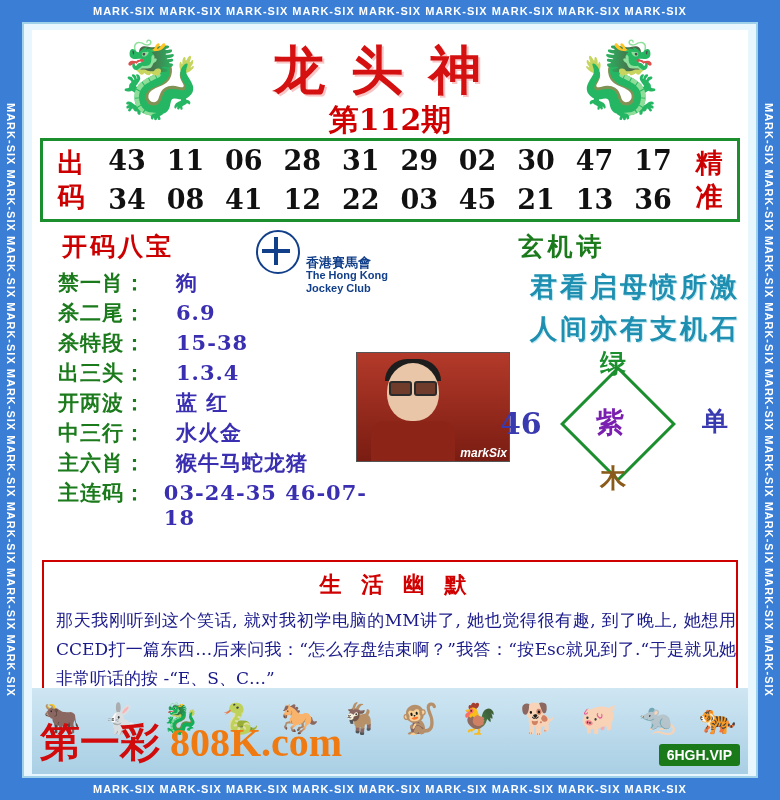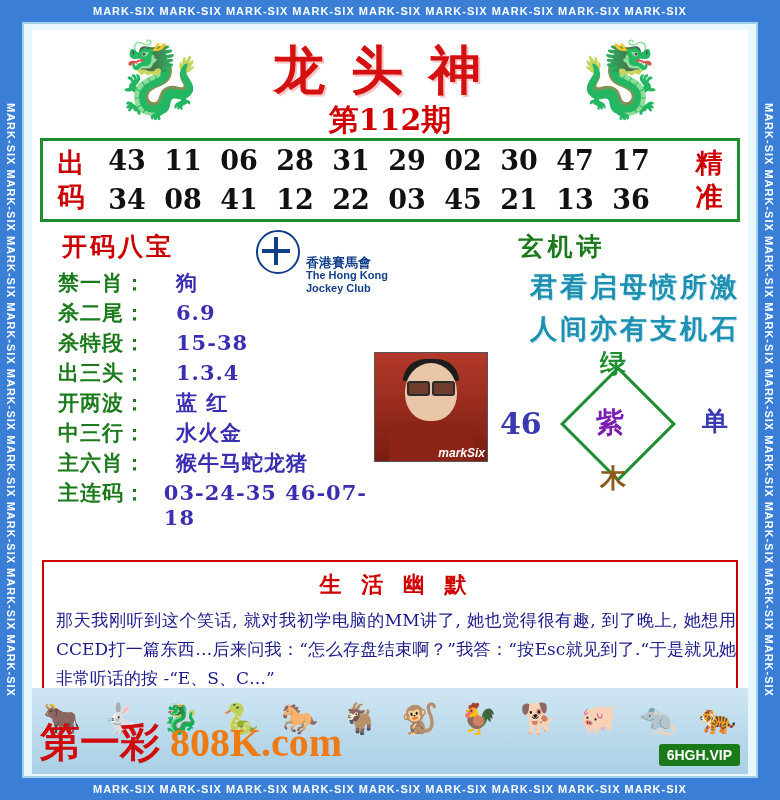--- a/index.html
+++ b/index.html
@@ -79,21 +79,21 @@
     display:flex;align-items:center;
   }
   .side-label{
     width:56px;text-align:center;
     font-family:"DejaVu Serif", serif;
     font-size:27px;font-weight:bold;color:#cc0000;
     line-height:34px;
   }
   .side-label.right{color:#cc0000;}
   .numgrid{flex:1;}
-  .numrow{display:flex;justify-content:flex-start;height:39px;align-items:center;}
+  .numrow{display:flex;justify-content:space-between;height:39px;align-items:center;}
   .num{
     font-family:"DejaVu Serif", serif;
     font-size:27px;font-weight:bold;color:#111111;
     width:56px;text-align:center;
   }
 
   
   .mid{position:relative;height:330px;margin:4px 8px 0 8px;}
   .col-left{position:absolute;left:4px;top:0;width:330px;}
   .h-title{
@@ -140,23 +140,23 @@
   }
   .poem-line{
     text-align:right;
     font-family:"DejaVu Serif", serif;
     font-size:27px;font-weight:bold;color:#1e8fb0;letter-spacing:3px;
     margin-top:6px;
     text-shadow:1px 1px 0 #bfe7f0;
   }
 
   .portrait{
-    position:absolute;left:334px;top:126px;width:112px;height:108px;
+    position:absolute;left:316px;top:126px;width:112px;height:108px;
     background:linear-gradient(#b33a2a,#7a1c12);
-    border:1px solid #555;overflow:hidden;
+    border:1px solid #555;overflow:hidden;padding-left:40px;
   }
   .portrait .face{
     position:absolute;left:30px;top:10px;width:52px;height:58px;border-radius:50% 50% 46% 46%;
     background:#e9c6a8;
   }
   .portrait .hair{
     position:absolute;left:28px;top:6px;width:56px;height:22px;border-radius:28px 28px 0 0;background:#1d1d1d;
   }
   .portrait .glasses{
     position:absolute;left:32px;top:28px;width:48px;height:11px;

